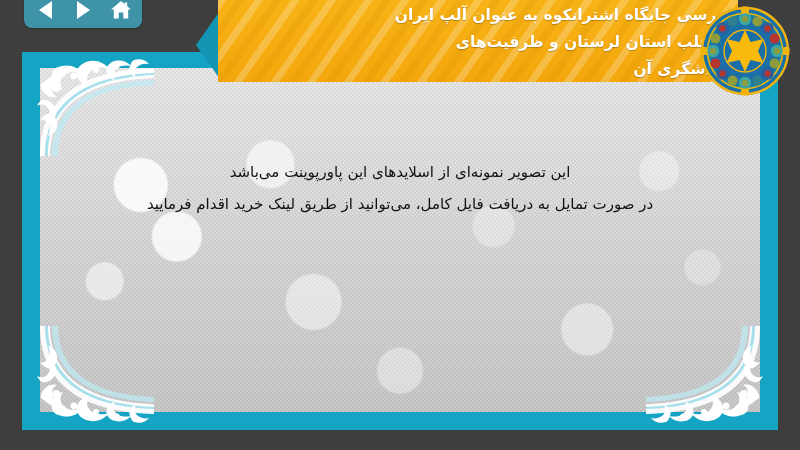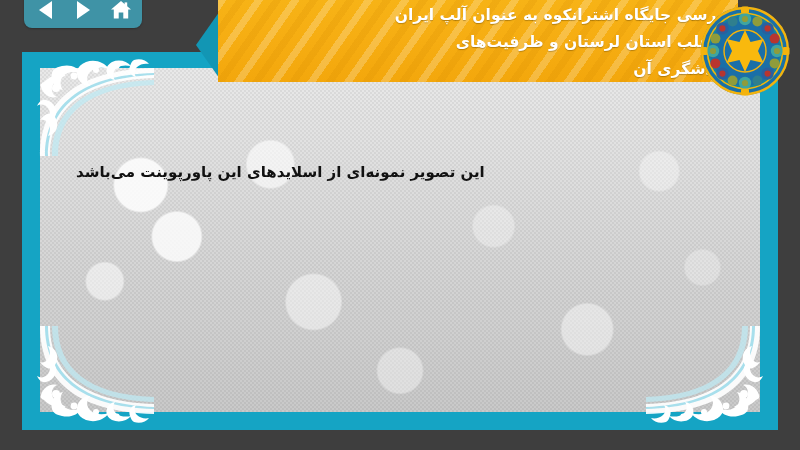--- a/index.html
+++ b/index.html
@@ -129,25 +129,25 @@
     height: 90px;
   }
 
   
   .body-text {
     position: absolute;
     left: 36px;
     right: 36px;
     top: 88px;
     direction: rtl;
-    text-align: left;
+    text-align: center;
     color: #111;
     font-size: 15px;
     line-height: 32px;
-    font-weight: bold;
+    font-weight: normal;
   }
   .body-line { white-space: nowrap; }
 
   
   .navbar {
     position: absolute;
     left: 24px;
     top: -8px;
     height: 36px;
     padding: 0 10px 0 10px;
@@ -184,20 +184,21 @@
 
 <div id="slide">
 
   <div class="backdrop"></div>
 
   <div class="frame">
     <div class="frame-inner">
 
       <div class="body-text">
         <div class="body-line">این تصویر نمونه‌ای از اسلایدهای این پاورپوینت می‌باشد</div>
+        <div class="body-line">در صورت تمایل به دریافت فایل کامل، می‌توانید از طریق لینک خرید اقدام فرمایید</div>
       </div>
 
     </div>
 
     <div class="corner-orn tl">
       <svg width="132" height="104" viewBox="0 0 132 104" xmlns="http://www.w3.org/2000/svg">
         <path d="M18,104 C18,52 52,18 132,16 L132,26 C60,28 28,58 28,104 Z" fill="#ffffff" opacity=".92"></path>
         <path d="M23,104 C23,55 57,23 132,21 L132,23 C58,26 26,57 26,104 Z" fill="#9fdcea" opacity=".9"></path>
         <path d="M30,104 C30,60 62,30 132,28 L132,33 C66,35 36,62 36,104 Z" fill="#bfeaf3" opacity=".75"></path>
         <g fill="#ffffff">

